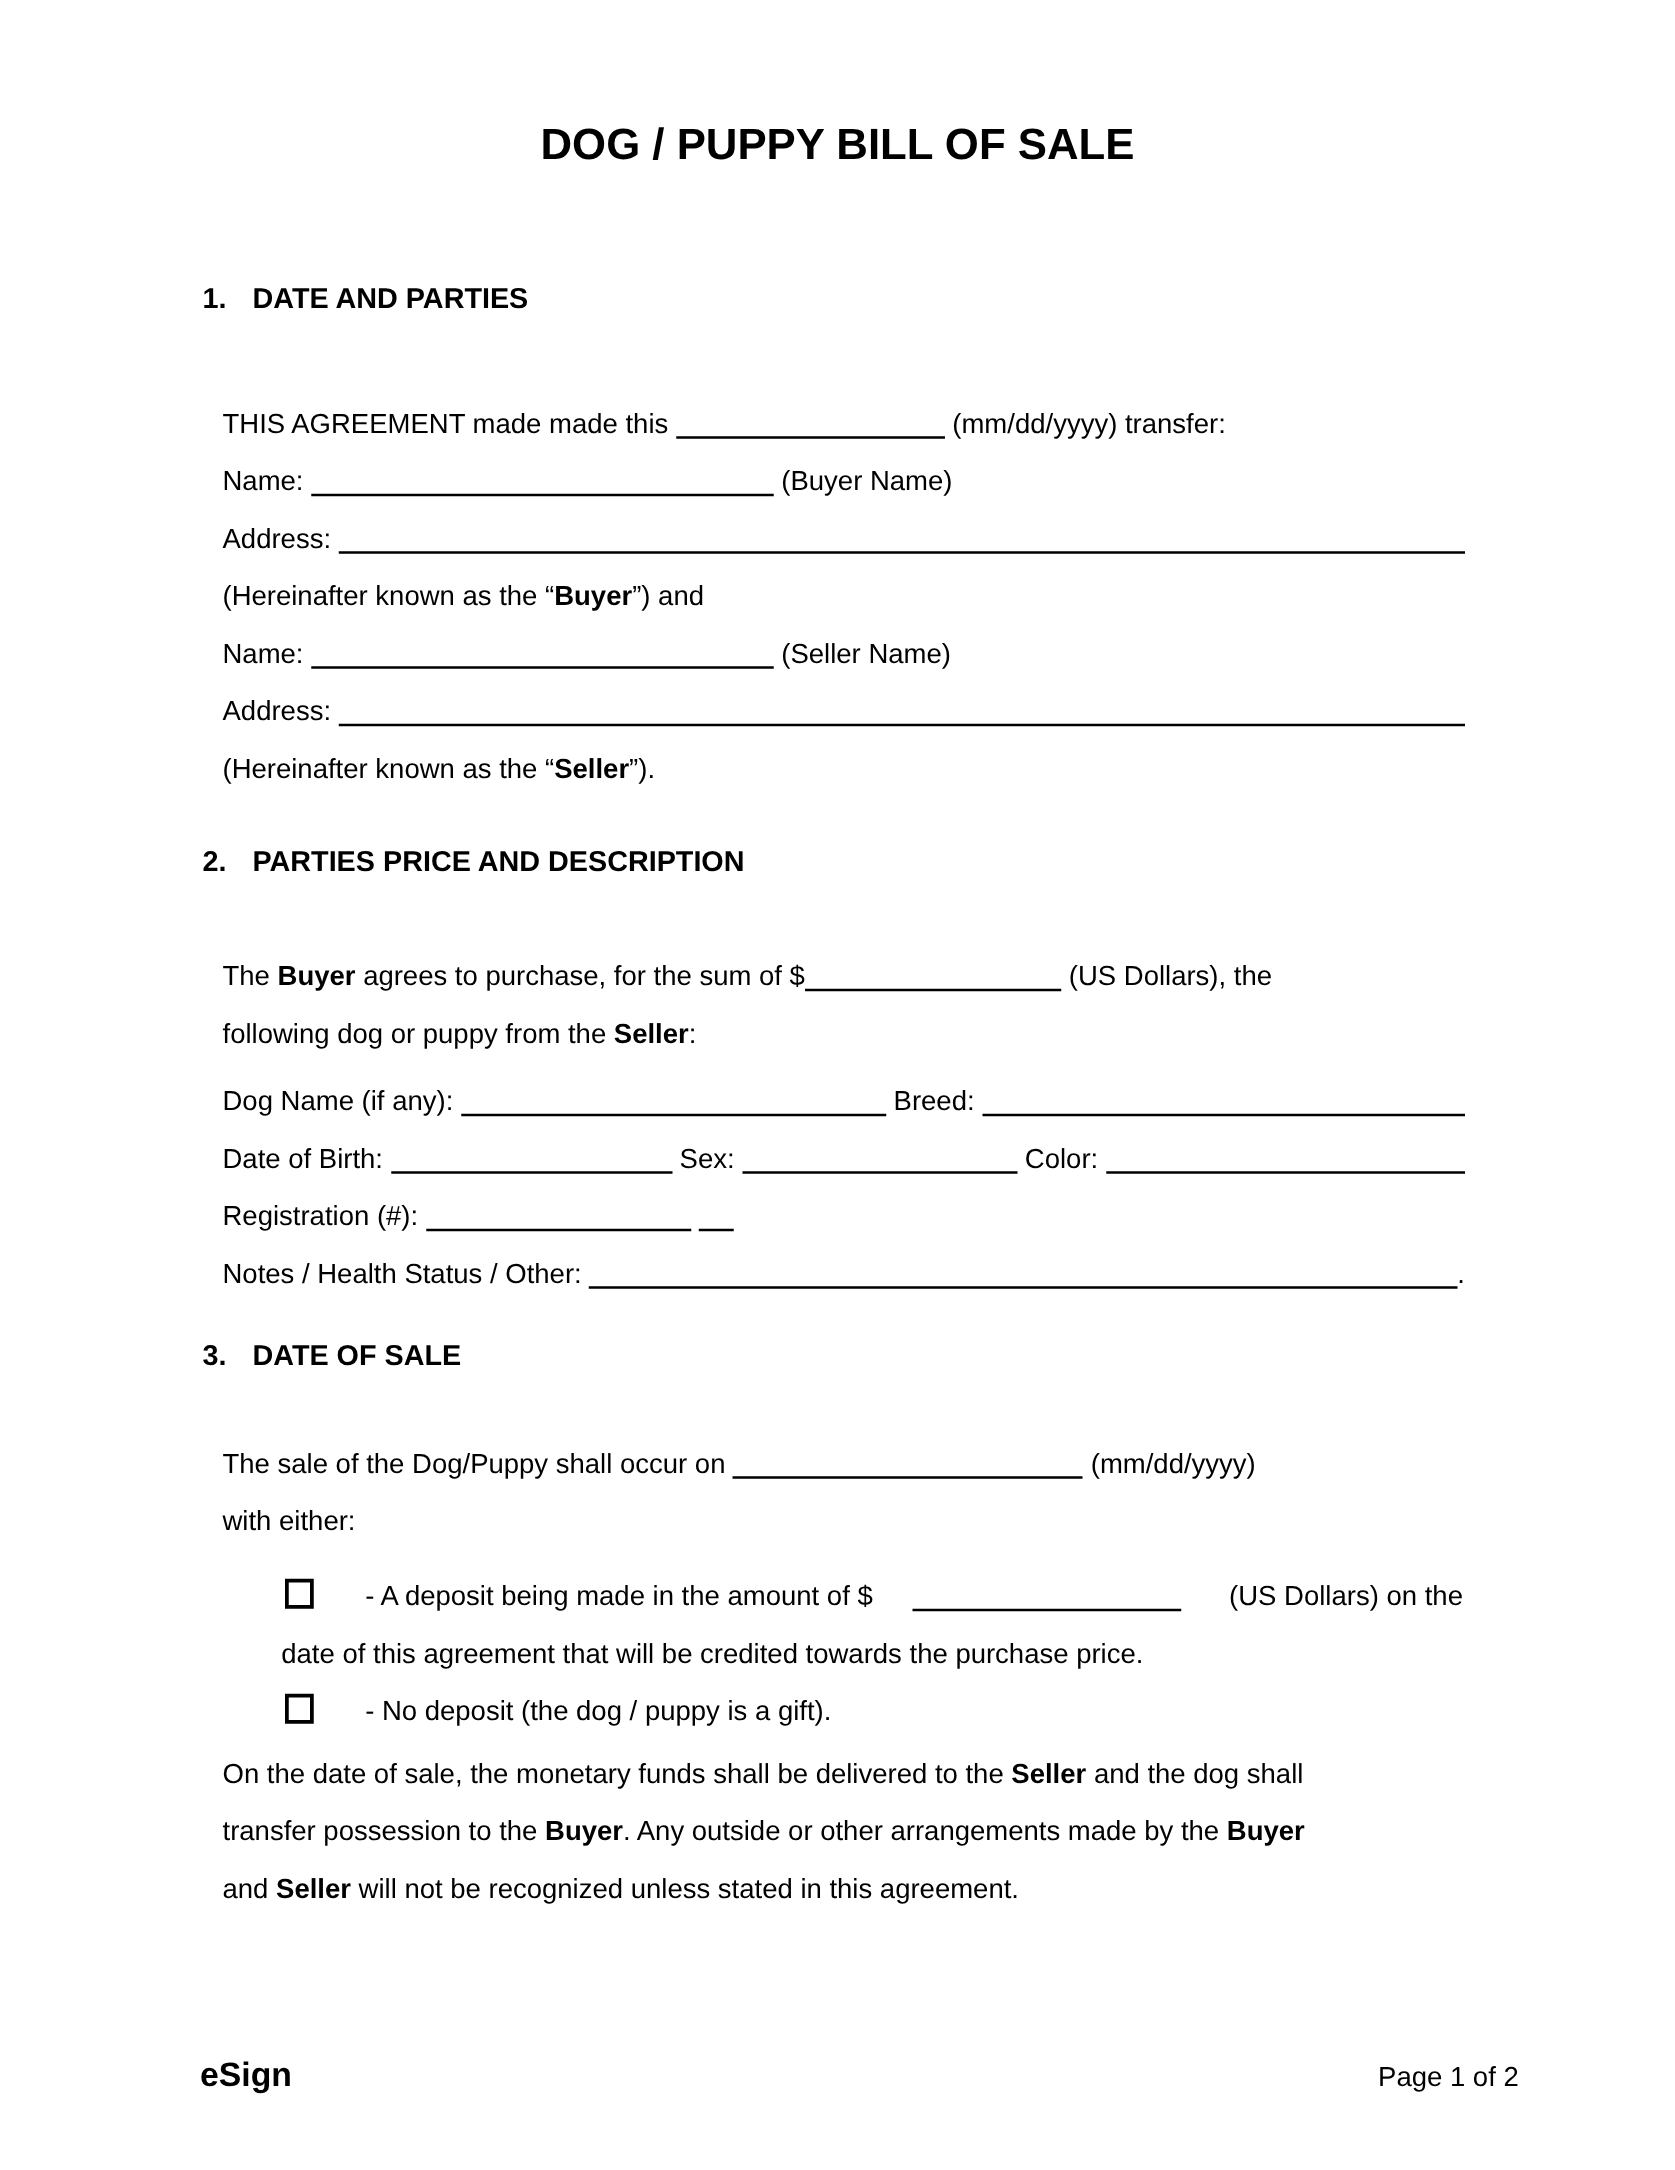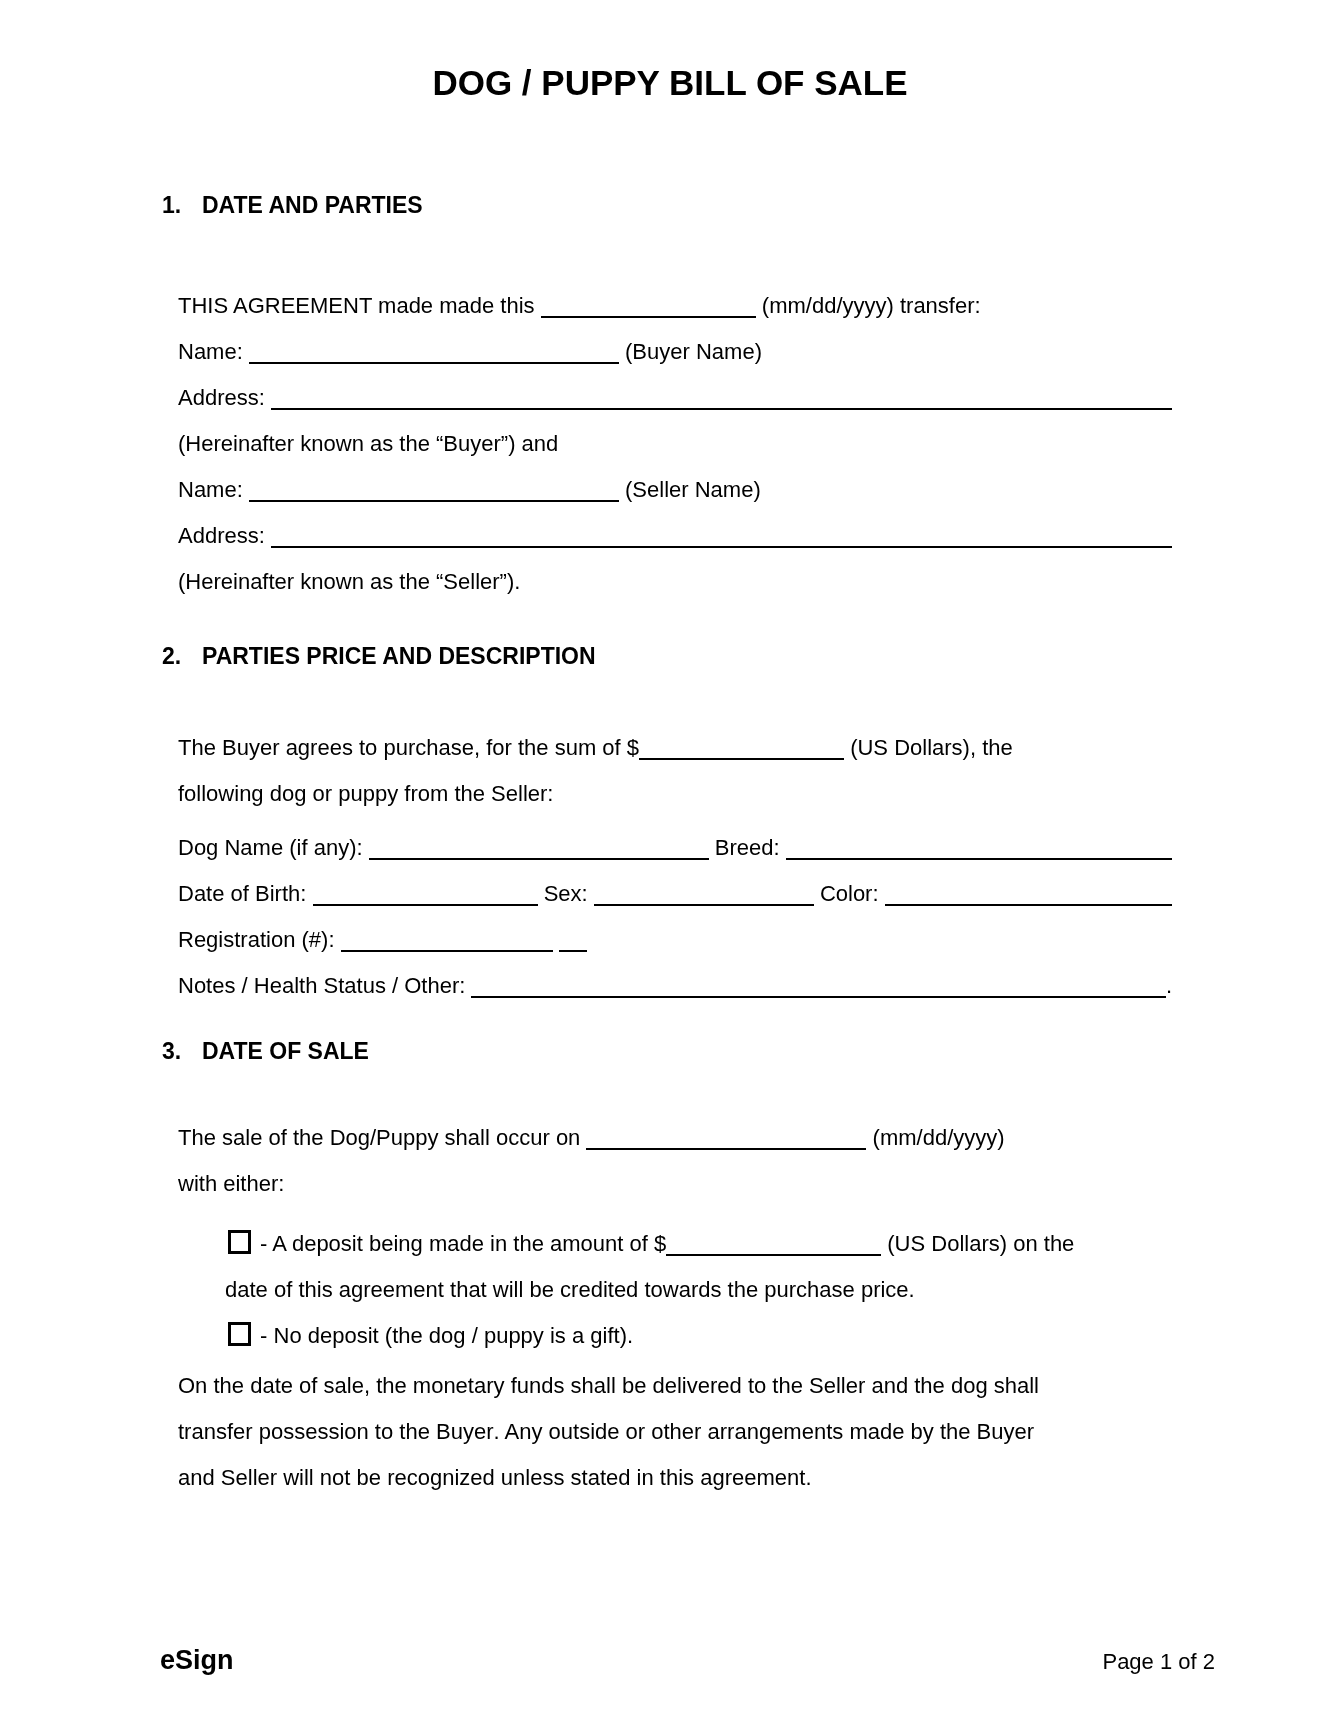--- a/index.html
+++ b/index.html
@@ -2,49 +2,49 @@
 <html><head>
 <meta charset="utf-8">
 <style>
   html,body{margin:0;padding:0;background:#ffffff;}
   .page{
     width:1340px;height:1736px;position:relative;overflow:hidden;
     background:#ffffff;color:#000;
     font-family:"Liberation Sans", sans-serif;
   }
   .doc-title{
-    padding-top:64px;text-align:center;
+    padding-top:97px;text-align:center;
     font-size:35px;font-weight:700;line-height:38px;
   }
   .content{padding-left:178px;padding-right:168px;}
   .section{}
   .sec-h{display:flex;font-weight:700;font-size:23px;line-height:28px;margin-left:-16px;}
   .sec-num{width:40px;flex:0 0 40px;}
   .s1 .sec-h{margin-top:89px;}
   .s1 .sec-body{margin-top:64px;}
   .s2 .sec-h{margin-top:37px;}
   .s2 .sec-body{margin-top:55px;}
   .s3 .sec-h{margin-top:28px;}
   .s3 .sec-body{margin-top:50px;}
   .line{
     display:flex;align-items:baseline;height:46px;
     white-space:pre;font-size:22px;flex-wrap:nowrap;
   }
   .line .t{line-height:46px;}
-  .line .b{font-weight:400;}
+  .line .b{font-weight:700;}
   .blank{
     display:block;height:12px;border-bottom:2px solid #000;
     position:relative;top:5px;flex:0 0 auto;
   }
   .blank.fill{flex:1 1 auto;}
   .checkbox{
     display:block;width:17px;height:18px;border:3px solid #000;
     background:#fff;position:relative;top:3px;flex:0 0 auto;margin-right:3px;
   }
-  .k-check{padding-left:50px;}
+  .k-check{padding-left:50px;gap:32px;}
   .k-cont{padding-left:47px;align-items:flex-end;}
   .footer{
     position:absolute;left:160px;right:125px;top:1645px;
     display:flex;justify-content:space-between;align-items:baseline;text-align:right;
   }
   .brand{font-weight:700;font-size:27px;}
   .page-num{font-size:22px;}
 </style>
 </head>
 <body>

